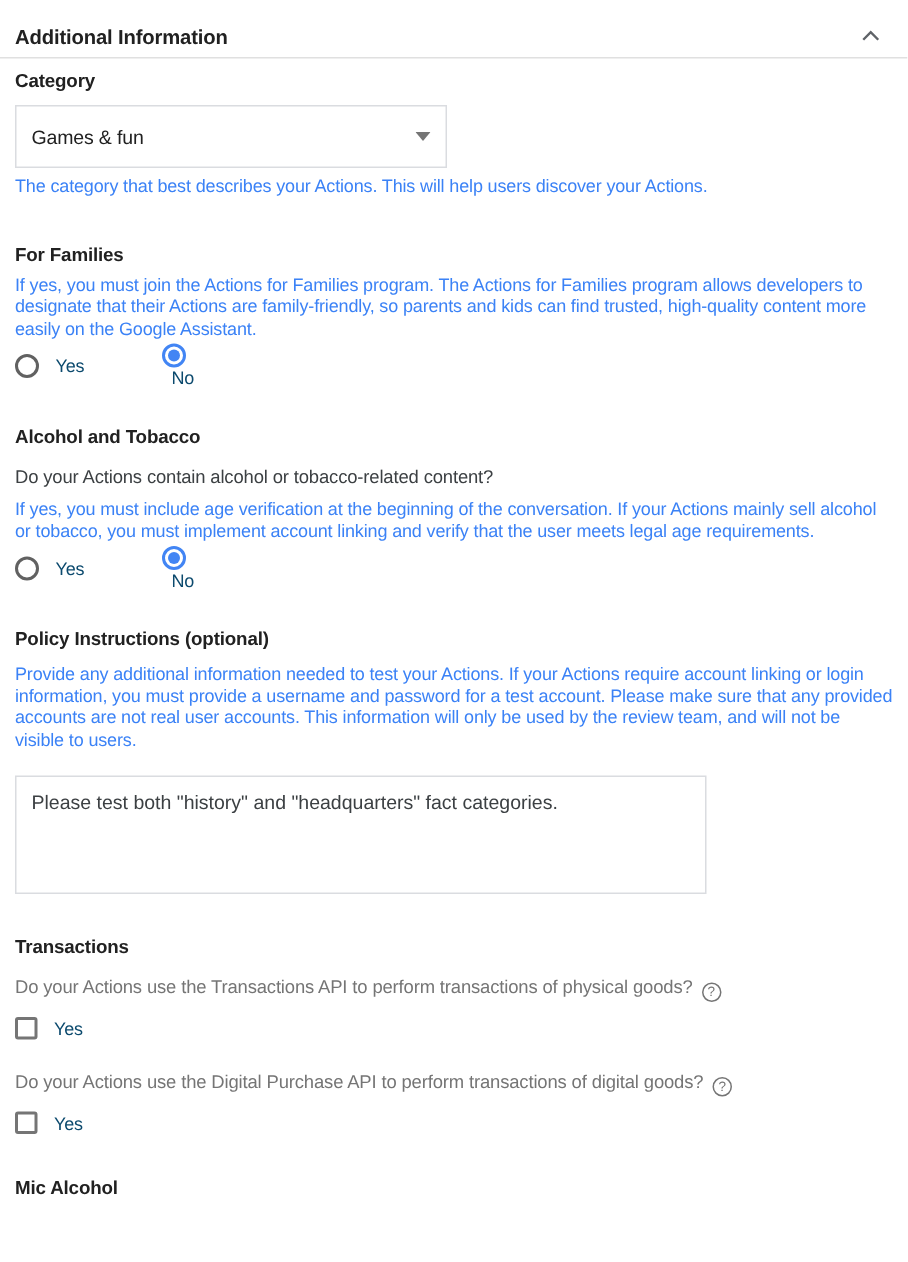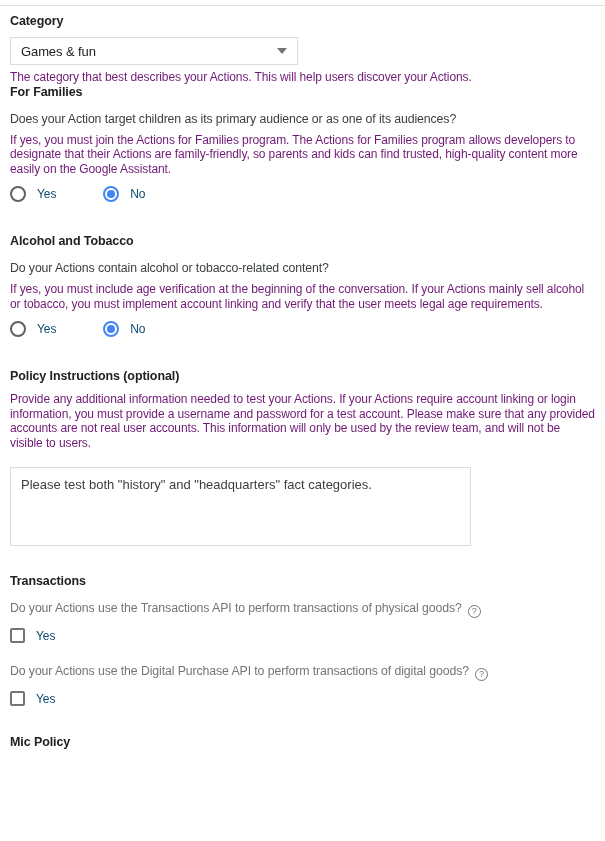--- a/index.html
+++ b/index.html
@@ -28,44 +28,44 @@
 
   
   .field-label, .section-heading {
     font-size: 12.5px; font-weight: bold; color: #212121;
   }
   .field-label { margin-top: 8px; }
 
   
   .select-box {
     margin-top: 9px;
-    width: 288px; height: 28px;
+    width: 288px; height: 42px;
     border: 1px solid #dadce0;
     background: #fff;
     display: flex; align-items: center; justify-content: space-between;
     padding: 0 10px;
     font-size: 13px; color: #212121;
     cursor: pointer;
   }
   .caret-icon { width: 10px; height: 6px; display: block; }
 
   .helper {
-    font-size: 12px; color: #701a75; line-height: 14.5px;
+    font-size: 12px; color: #3b82f6; line-height: 14.5px;
     margin-top: 5px; max-width: 592px;
   }
 
   .question {
     font-size: 12.3px; color: #3c4043; line-height: 15px; max-width: 592px;
   }
   .question.gray { color: #757575; }
 
   
   .radio-row { display: flex; align-items: center; margin-top: 9px; height: 17px; }
   .radio-option { display: flex; align-items: center; cursor: pointer; }
-  .radio-option + .radio-option { margin-left: 47px; }
+  .radio-option + .radio-option { margin-left: 47px; flex-direction: column; }
   .radio {
     width: 16px; height: 16px; border-radius: 50%;
     border: 2px solid #616161; background: #fff; flex: 0 0 auto;
     position: relative;
   }
   .radio.checked { border-color: #4285f4; }
   .radio.checked::after {
     content: ""; position: absolute; left: 50%; top: 50%;
     width: 8px; height: 8px; border-radius: 50%;
     background: #4285f4; transform: translate(-50%, -50%);
@@ -93,50 +93,57 @@
     margin-top: 17px;
     width: 461px; height: 79px;
     border: 1px solid #dadce0;
     padding: 9px 10px;
     font-family: "Liberation Sans", sans-serif;
     font-size: 13px; color: #3c4043; line-height: 16px;
     resize: none; outline: none; background: #fff;
   }
 
   
-  .mt-ff-heading   { }
+  .mt-ff-heading   { margin-top: 31px; }
   .mt-question     { margin-top: 13px; }
   .mt-helper       { margin-top: 6px; }
   .mt-alc-heading  { margin-top: 32px; }
   .mt-test-heading { margin-top: 32px; }
   .mt-test-helper  { margin-top: 9px; }
   .mt-trans-heading{ margin-top: 28px; }
   .mt-q2           { margin-top: 20px; }
   .mt-mic-heading  { margin-top: 28px; }
 </style>
 </head>
 <body>
 
 <div class="page">
 
+  <div class="header-row">
+    <div class="page-title">Additional Information</div>
+    <button class="collapse-btn">
+      <svg class="chevron" width="13" height="8" viewBox="0 0 13 8">
+        <polyline points="1.5,6.5 6.5,1.5 11.5,6.5" fill="none" stroke="#5f6368" stroke-width="1.6"></polyline>
+      </svg>
+    </button>
+  </div>
   <div class="divider"></div>
 
   <div class="pad">
 
     <div class="field-label">Category</div>
     <div class="select-box">
       <span>Games &amp; fun</span>
       <svg class="caret-icon" width="10" height="6" viewBox="0 0 10 6">
         <polygon points="0,0 10,0 5,6" fill="#757575"></polygon>
       </svg>
     </div>
     <div class="helper">The category that best describes your Actions. This will help users discover your Actions.</div>
 
     <div class="section-heading mt-ff-heading">For Families</div>
-    <div class="question mt-question">Does your Action target children as its primary audience or as one of its audiences?</div>
     <div class="helper mt-helper">If yes, you must join the Actions for Families program. The Actions for Families program allows developers to designate that their Actions are family-friendly, so parents and kids can find trusted, high-quality content more easily on the Google Assistant.</div>
     <div class="radio-row">
       <div class="radio-option">
         <span class="radio"></span>
         <span class="choice-label">Yes</span>
       </div>
       <div class="radio-option">
         <span class="radio checked"></span>
         <span class="choice-label">No</span>
       </div>
@@ -167,16 +174,16 @@
       <span class="checkbox"></span>
       <span class="choice-label">Yes</span>
     </div>
 
     <div class="question gray mt-q2"><span>Do your Actions use the Digital Purchase API to perform transactions of digital goods?</span><span class="help-icon">?</span></div>
     <div class="checkbox-row">
       <span class="checkbox"></span>
       <span class="choice-label">Yes</span>
     </div>
 
-    <div class="section-heading mt-mic-heading">Mic Policy</div>
+    <div class="section-heading mt-mic-heading">Mic Alcohol</div>
 
   </div>
 </div>
 
 </body></html>

